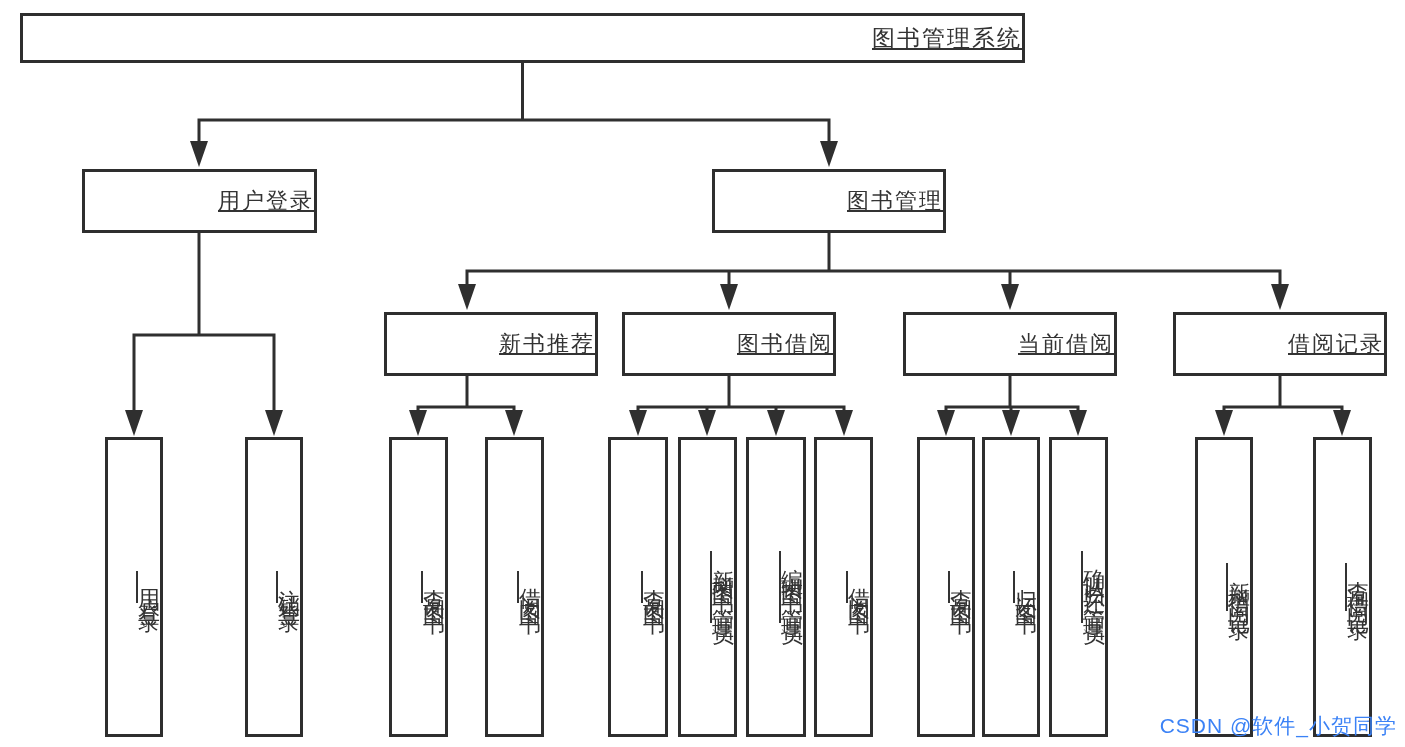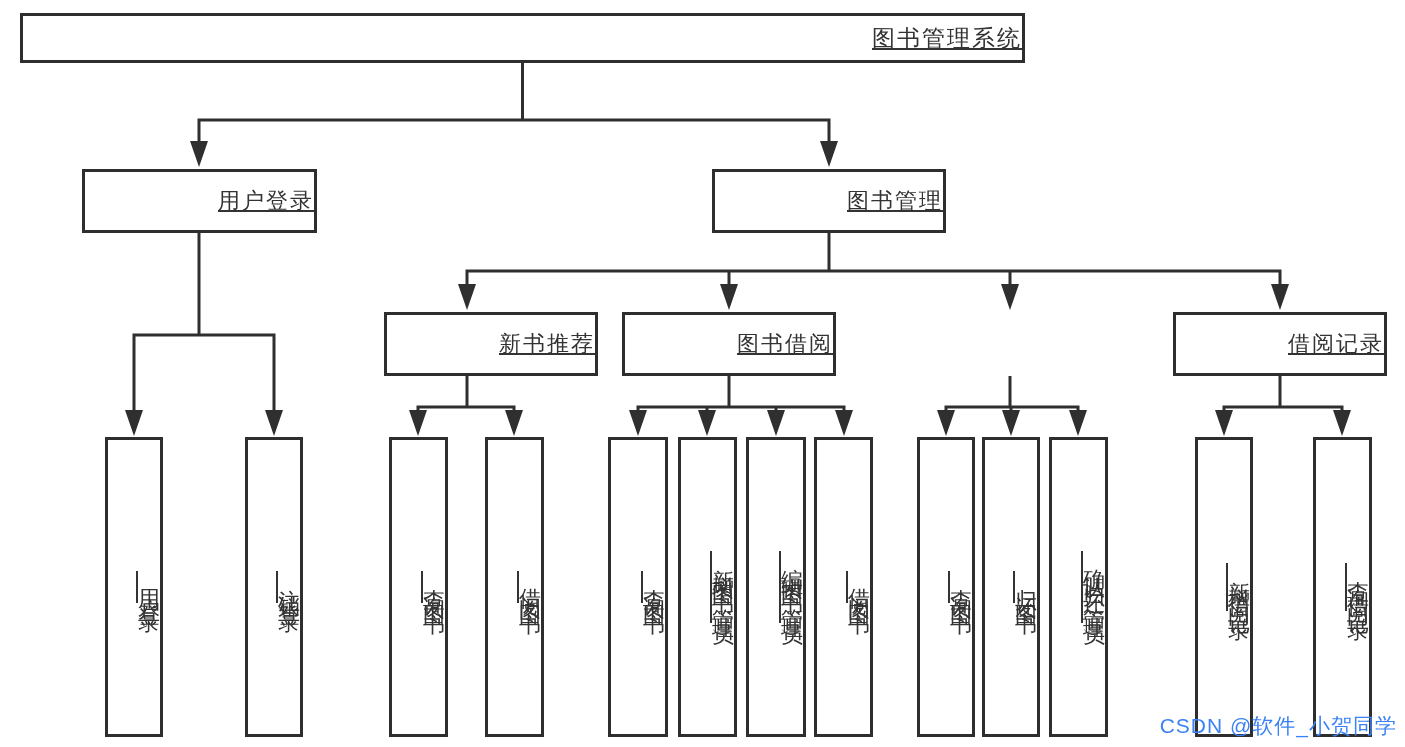--- a/index.html
+++ b/index.html
@@ -123,20 +123,23 @@
   <div class="node node-h" style="left:712px; top:169px; width:234px; height:64px;">
     <span class="label">图书管理</span>
   </div>
 
   <div class="node node-h" style="left:360px; top:312px; width:214px; height:64px;margin-left:24px;">
     <span class="label">新书推荐</span>
   </div>
   <div class="node node-h" style="left:622px; top:312px; width:214px; height:64px;padding-left:26px;">
     <span class="label">图书借阅</span>
   </div>
+  <div class="node node-h" style="left:903px; top:312px; width:214px; height:64px;">
+    <span class="label">当前借阅</span>
+  </div>
   <div class="node node-h" style="left:1173px; top:312px; width:214px; height:64px;">
     <span class="label">借阅记录</span>
   </div>
 
   <div class="node node-v" style="left:105px; top:437px; width:58px; height:300px;">
     <span class="label">用户登录</span>
   </div>
   <div class="node node-v" style="left:245px; top:437px; width:58px; height:300px;">
     <span class="label">注销登录</span>
   </div>

